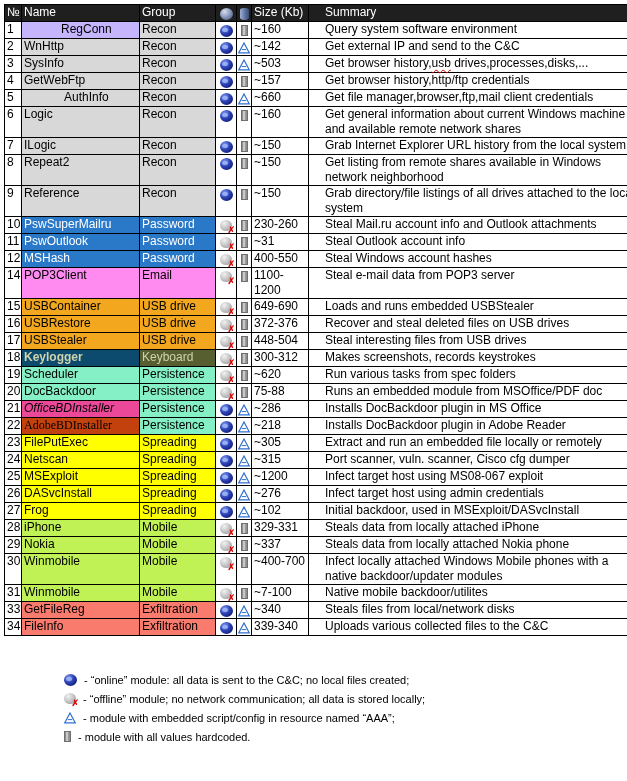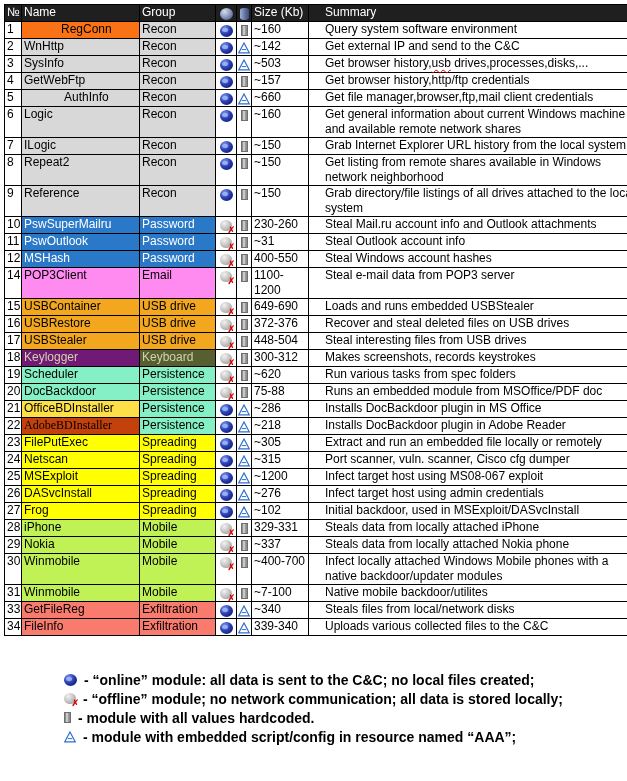--- a/index.html
+++ b/index.html
@@ -53,21 +53,21 @@
     background:linear-gradient(90deg,#9fb0d5 0%,#5a6f9e 60%,#3e4f78 100%);
   }
   .wavy{
     text-decoration-line:underline;text-decoration-style:wavy;
     text-decoration-color:#d40000;text-decoration-thickness:1px;text-underline-offset:2px;
   }
   
   .legend{margin:34px 0 0 64px;}
   .lrow{height:19px;display:flex;align-items:center;}
   .lrow .ic{margin-right:7px;flex:0 0 auto;}
-  .ltext{font-size:14px;white-space:nowrap;font-weight:bold;}
+  .ltext{font-size:11px;white-space:nowrap;}
 </style>
 </head>
 <body>
 
 <table>
   <colgroup>
     <col style="width:17px">
       <col style="width:118px">
       <col style="width:76px">
     <col style="width:21px">
@@ -82,21 +82,21 @@
       <th class="c-group">Group</th>
       <th class="c-icn"><span class="ic ic-hdr-globe"></span></th>
       <th class="c-icr"><span class="ic ic-hdr-res"></span></th>
       <th class="c-size">Size (Kb)</th>
       <th class="c-sum">Summary</th>
     </tr>
   </thead>
   <tbody id="tbody">
       <tr>
     <td class="c-num">1</td>
-    <td class="c-name" style="background: #f97316; color: rgb(0, 0, 0); padding-left: 39px;">RegConn</td>
+    <td class="c-name" style="background: #c4b5fd; color: rgb(0, 0, 0); padding-left: 39px;">RegConn</td>
     <td class="c-group" style="background: rgb(216, 216, 216); color: rgb(0, 0, 0);">Recon</td>
     <td class="c-icn">
       <span class="ic ic-online"></span>
       
     </td>
     <td class="c-icr">
       
       <span class="ic ic-hard"></span>
     </td>
     <td class="c-size">~160</td>
@@ -331,21 +331,21 @@
     </td>
     <td class="c-icr">
       
       <span class="ic ic-hard"></span>
     </td>
     <td class="c-size">448-504</td>
     <td class="c-sum">Steal interesting files from USB drives</td>
   </tr>
       <tr>
     <td class="c-num">18</td>
-    <td class="c-name" style="background: #701a75; color: rgb(207, 211, 172);">Keylogger</td>
+    <td class="c-name" style="background: #0c4a6e; color: rgb(207, 211, 172); font-weight: bold;">Keylogger</td>
     <td class="c-group" style="background: rgb(87, 95, 49); color: rgb(207, 211, 172);">Keyboard</td>
     <td class="c-icn">
       
       <span class="ic ic-offline"></span>
     </td>
     <td class="c-icr">
       
       <span class="ic ic-hard"></span>
     </td>
     <td class="c-size">300-312</td>
@@ -376,21 +376,21 @@
     </td>
     <td class="c-icr">
       
       <span class="ic ic-hard"></span>
     </td>
     <td class="c-size">75-88</td>
     <td class="c-sum">Runs an embedded module from MSOffice/PDF doc</td>
   </tr>
       <tr>
     <td class="c-num">21</td>
-    <td class="c-name" style="background: #fde047; color: rgb(0, 0, 0);">OfficeBDInstaller</td>
+    <td class="c-name" style="background: #ec4899; color: rgb(0, 0, 0); font-style: italic;">OfficeBDInstaller</td>
     <td class="c-group" style="background: rgb(133, 239, 197); color: rgb(0, 0, 0);">Persistence</td>
     <td class="c-icn">
       <span class="ic ic-online"></span>
       
     </td>
     <td class="c-icr">
       <svg class="ic ic-aaa" viewBox="0 0 12 12" width="12" height="12">
         <path d="M6 1 L11.2 10.8 H0.8 Z" fill="none" stroke="#2f6fd0" stroke-width="1.2"></path>
         <path d="M3.8 7.6 H8.2" fill="none" stroke="#2f6fd0" stroke-width="1"></path>
       </svg>
@@ -609,23 +609,23 @@
 <div class="legend">
   <div class="lrow">
     <span class="ic ic-online"></span>
     <span class="ltext">- “online” module:  all data is sent to the C&amp;C; no local files created;</span>
   </div>
   <div class="lrow">
     <span class="ic ic-offline"></span>
     <span class="ltext">- “offline” module;  no network communication;  all data is stored locally;</span>
   </div>
   <div class="lrow">
-    <span class="ic ic-hard"></span>
-    <span class="ltext">- module with all values hardcoded.</span>
-  </div>
-  <div class="lrow">
     <svg class="ic ic-aaa" viewBox="0 0 12 12" width="12" height="12">
       <path d="M6 1 L11.2 10.8 H0.8 Z" fill="none" stroke="#2f6fd0" stroke-width="1.2"></path>
       <path d="M3.8 7.6 H8.2" fill="none" stroke="#2f6fd0" stroke-width="1"></path>
     </svg>
     <span class="ltext">- module with embedded script/config in resource named “AAA”;</span>
   </div>
+  <div class="lrow">
+    <span class="ic ic-hard"></span>
+    <span class="ltext">- module with all values hardcoded.</span>
+  </div>
 </div>
 
 </body></html>

